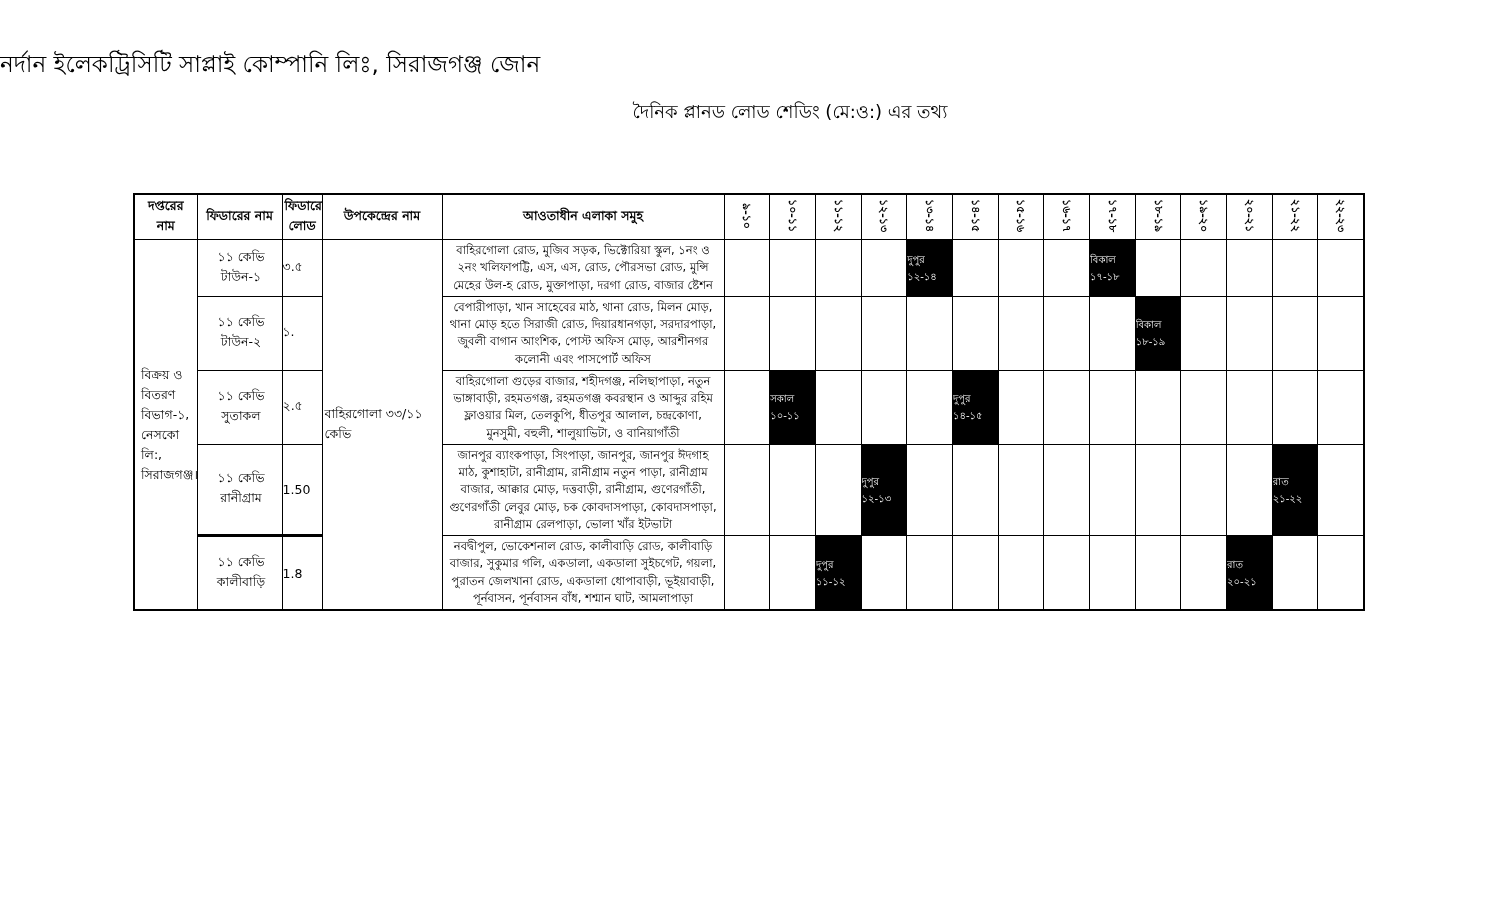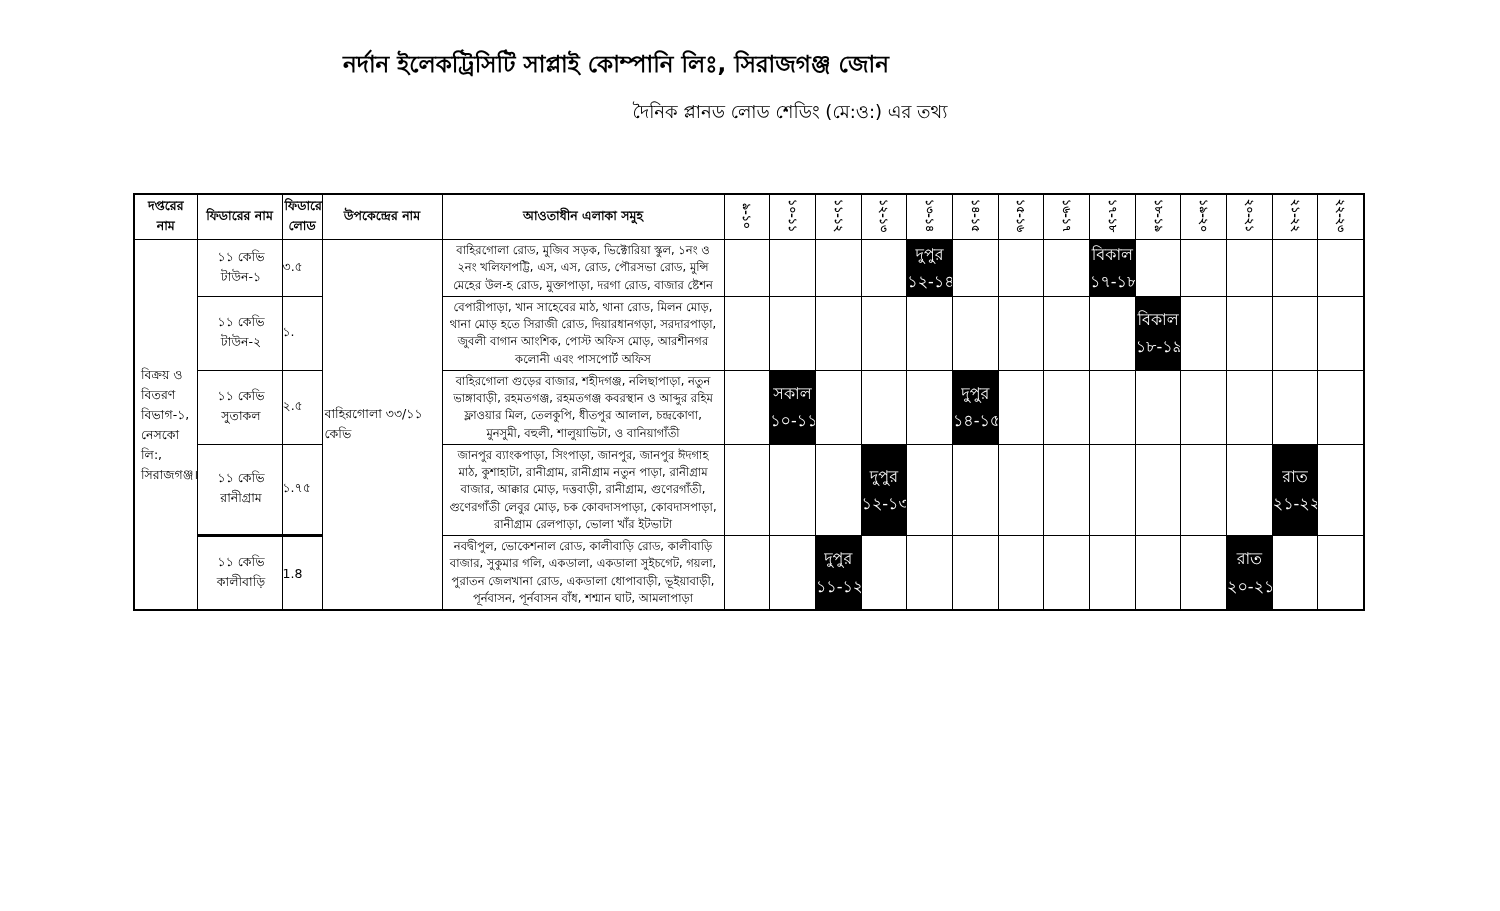--- a/index.html
+++ b/index.html
@@ -1,19 +1,19 @@
 <!DOCTYPE html>
 <html><head>
 <meta charset="utf-8">
 <style>
   * { box-sizing: border-box; margin: 0; padding: 0; }
   html, body { width: 1500px; height: 911px; background: #ffffff;
     font-family: "DejaVu Sans", sans-serif; color: #000; }
   .title { position: absolute; top: 46px; left: 0; width: 1232px;
-    text-align: center; font-size: 23px; font-weight: bold; }
+    text-align: left; font-size: 23px; font-weight: normal; }
   .subtitle { position: absolute; top: 98px; left: 0; width: 1500px;
     text-align: center; font-size: 18px; font-weight: normal; margin-left: 40px; }
   .schedule-wrap { position: absolute; left: 133px; top: 193px; }
   table { border-collapse: collapse; table-layout: fixed; width: 1230px;
     border: 2px solid #000; }
   th, td { border: 1px solid #000; overflow: hidden; vertical-align: middle; }
   th { font-weight: bold; font-size: 12.5px; text-align: center; padding: 2px; }
   tr.header-row { height: 43px; }
   tr.r0 { height: 55px; } tr.r1 { height: 67px; } tr.r2 { height: 68px; }
   tr.r3 { height: 90px; } tr.r4 { height: 70px; }
@@ -21,22 +21,22 @@
     text-align: left; vertical-align: middle; }
   .feeder-cell { font-size: 12.5px; padding: 2px 2px 2px 5px; text-align: center; }
   .load-cell { font-size: 12.5px; text-align: left; }
   .substation-cell { font-size: 12.5px; text-align: left; padding: 2px; }
   .areas-cell { font-size: 11.5px; text-align: center; padding: 2px 4px;
     line-height: 1.5; vertical-align: middle; }
   .time-th { padding: 0; }
   .vert { writing-mode: vertical-rl; display: inline-block; font-size: 11px;
     font-weight: bold; line-height: 1; white-space: nowrap; }
   .time-cell { padding: 0; }
-  .time-cell.shed { background: #000000; color: #ffffff; font-size: 16px;
-    text-align: center; line-height: 1.7; margin-top: 8px; }
+  .time-cell.shed { background: #000000; color: #ffffff; font-size: 10px;
+    line-height: 1.7; margin-top: 8px; }
   .thick-bottom { border-bottom: 3px solid #000; }
 </style>
 </head>
 <body>
 
 <div class="title">নর্দান ইলেকট্রিসিটি সাপ্লাই কোম্পানি লিঃ, সিরাজগঞ্জ জোন</div>
 <div class="subtitle">দৈনিক প্লানড লোড শেডিং (মে:ও:) এর তথ্য</div>
 
 <div class="schedule-wrap">
   <table>
@@ -154,21 +154,21 @@
           <td class="time-cell"></td>
           <td class="time-cell"></td>
           <td class="time-cell"></td>
           <td class="time-cell"></td>
           <td class="time-cell"></td>
           <td class="time-cell"></td>
           <td class="time-cell"></td>
         </tr>
       <tr class="r3">
         <td class="feeder-cell thick-bottom">১১ কেভি রানীগ্রাম</td>
-        <td class="load-cell thick-bottom">১.৭৫</td>
+        <td class="load-cell thick-bottom">1.50</td>
         <td class="areas-cell">জানপুর ব্যাংকপাড়া, সিংপাড়া, জানপুর, জানপুর ঈদগাহ মাঠ, কুশাহাটা, রানীগ্রাম, রানীগ্রাম নতুন পাড়া, রানীগ্রাম বাজার, আক্কার মোড়, দত্তবাড়ী, রানীগ্রাম, গুণেরগাঁতী, গুণেরগাঁতী লেবুর মোড়,  চক কোবদাসপাড়া, কোবদাসপাড়া, রানীগ্রাম রেলপাড়া, ভোলা খাঁর ইটভাটা</td>
       <td class="time-cell"></td>
           <td class="time-cell"></td>
           <td class="time-cell"></td>
           <td class="time-cell shed">
             <div>দুপুর</div>
             <div>১২-১৩</div>
           </td>
           <td class="time-cell"></td>
           <td class="time-cell"></td>

